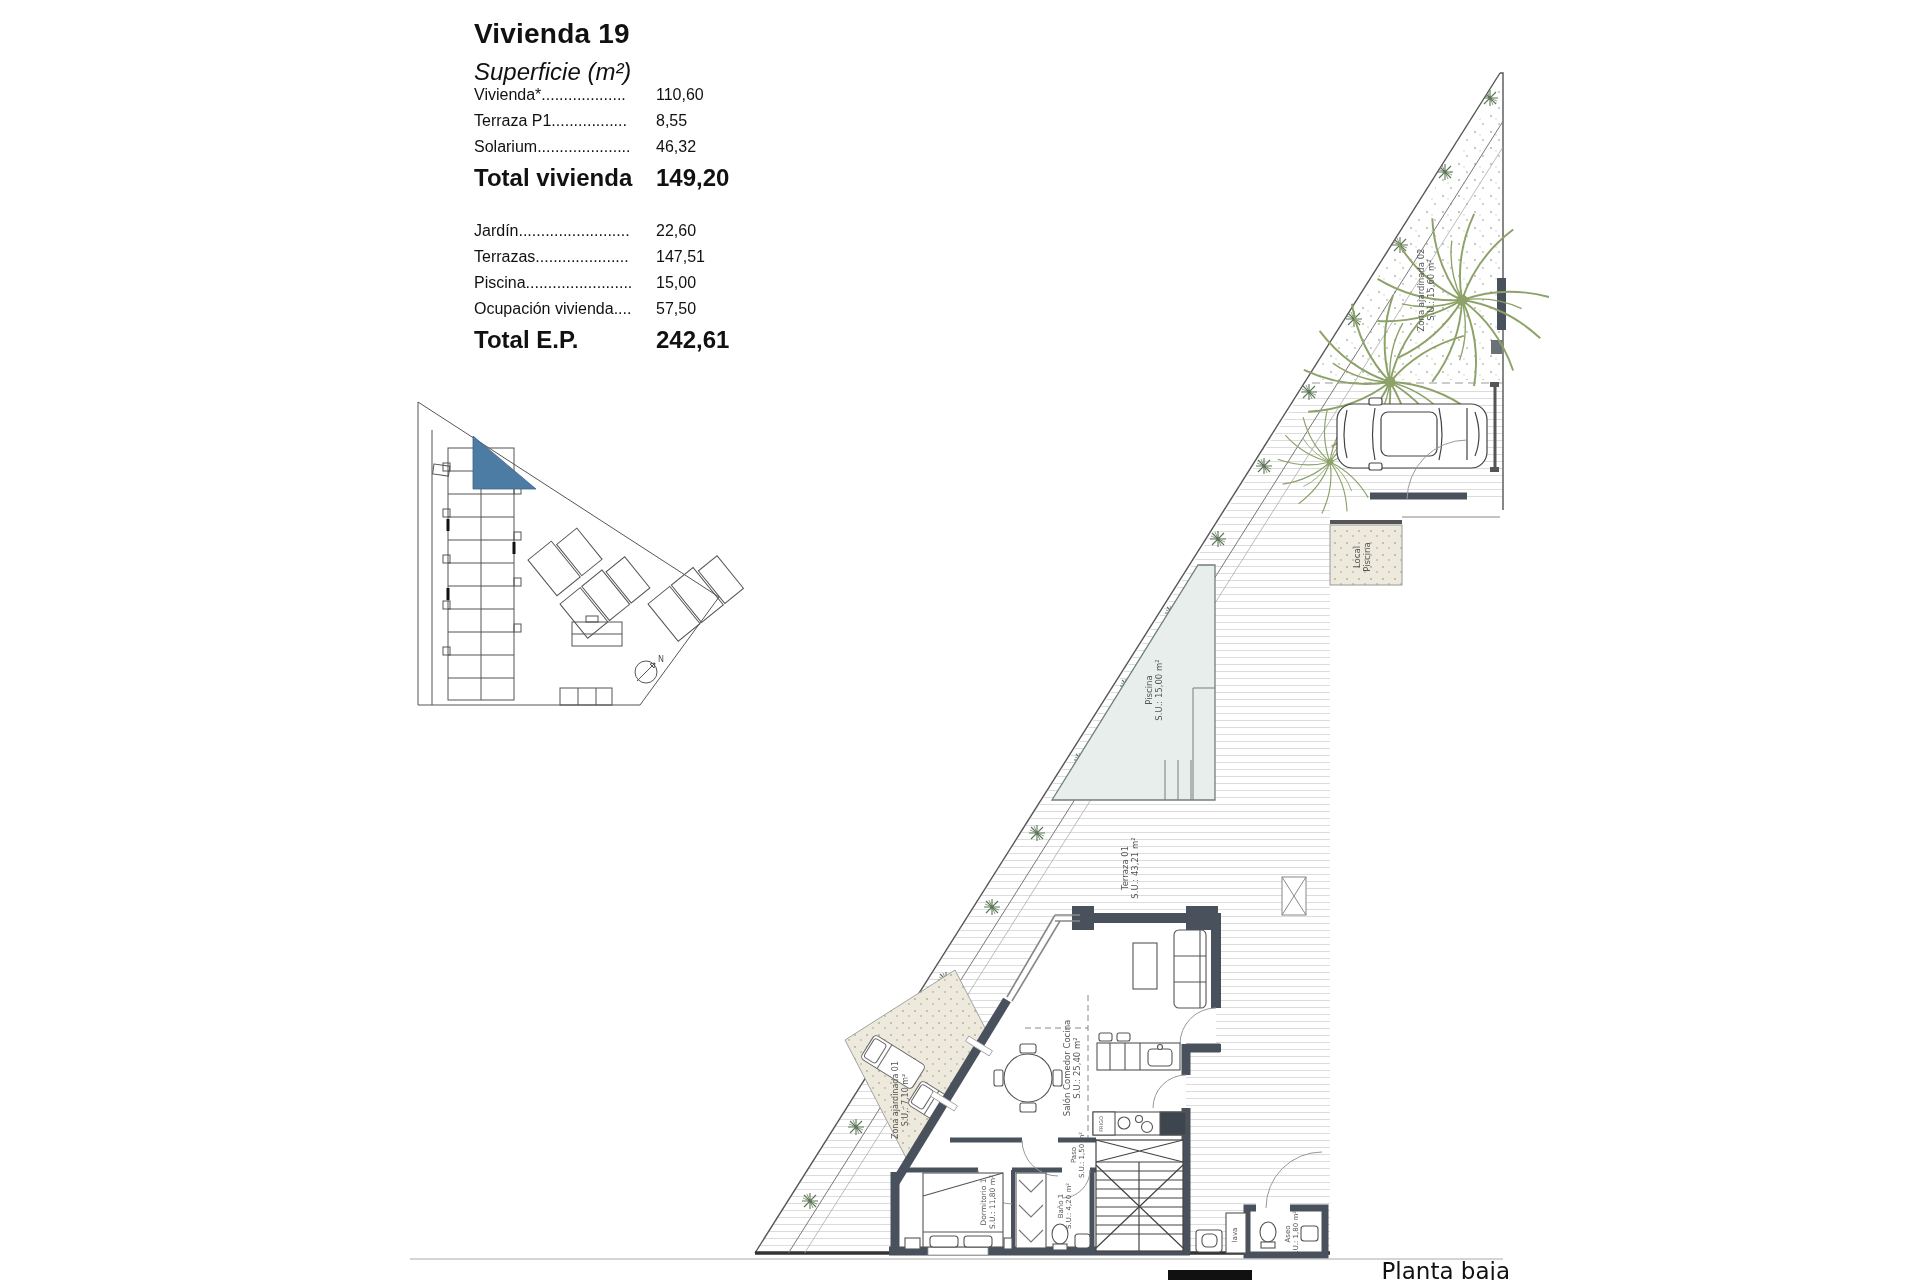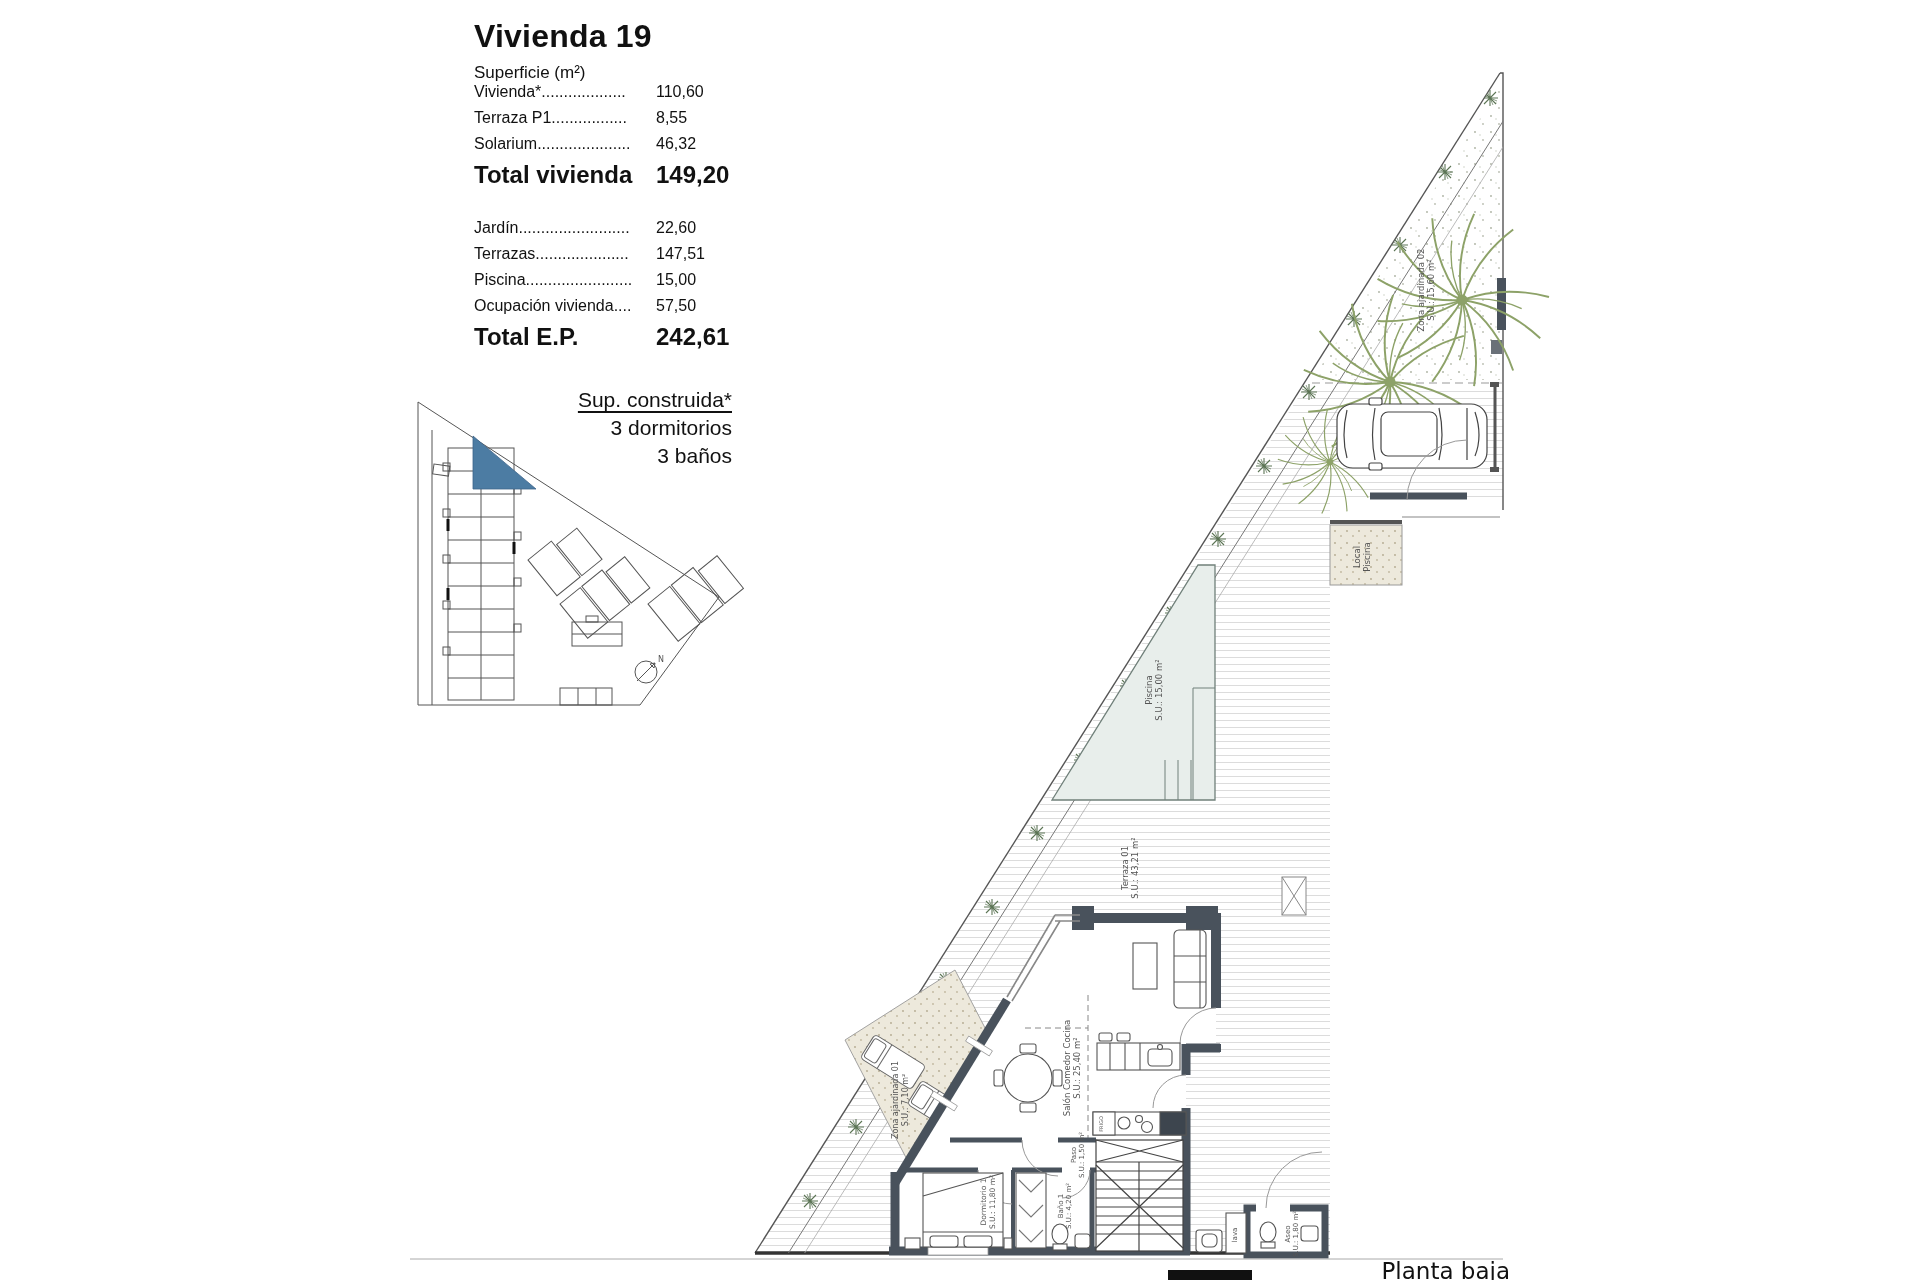--- a/index.html
+++ b/index.html
@@ -2,22 +2,22 @@
 <html><head>
 <meta charset="utf-8">
 <style>
   html,body{margin:0;padding:0;background:#fff;}
   .page{position:relative;width:1920px;height:1280px;background:#fff;overflow:hidden;
         font-family:"Liberation Sans",sans-serif;color:#111;}
   .plan-svg{position:absolute;left:0;top:0;}
   svg text{font-family:"DejaVu Sans",sans-serif;}
   
   .panel{position:absolute;left:474px;top:18px;width:300px;}
-  .panel .title{font-size:32px;font-weight:bold;letter-spacing:.2px;}
-  .panel .subtitle{font-size:17px;margin-top:8px;}
+  .panel .title{font-size:28px;font-weight:bold;letter-spacing:.2px;}
+  .panel .subtitle{font-size:24px;margin-top:8px;font-style:italic;}
   .rows{font-size:16px;}
   .trow{position:relative;height:26px;}
   .trow .lab{position:absolute;left:0;white-space:nowrap;}
   .trow .val{position:absolute;left:182px;}
   .trow.total{font-weight:bold;font-size:24px;height:30px;}
   .groupgap{height:28px;}
   .sup{position:absolute;left:470px;top:386px;width:262px;text-align:right;
        font-size:21px;line-height:28px;}
   .sup .u{text-decoration:underline;text-underline-offset:4px;}
 </style>
@@ -437,19 +437,14 @@
         <span class="lab">Ocupación vivienda....</span>
         <span class="val">57,50</span>
       </div>
       <div class="trow total">
         <span class="lab">Total E.P.</span>
         <span class="val">242,61</span>
       </div>
     </div>
   </div>
 
-  <div class="sup">
-    <div class="u">Sup. construida*</div>
-    <div>3 dormitorios</div>
-    <div>3 baños</div>
-  </div>
 
 </div>
 
 </body></html>

